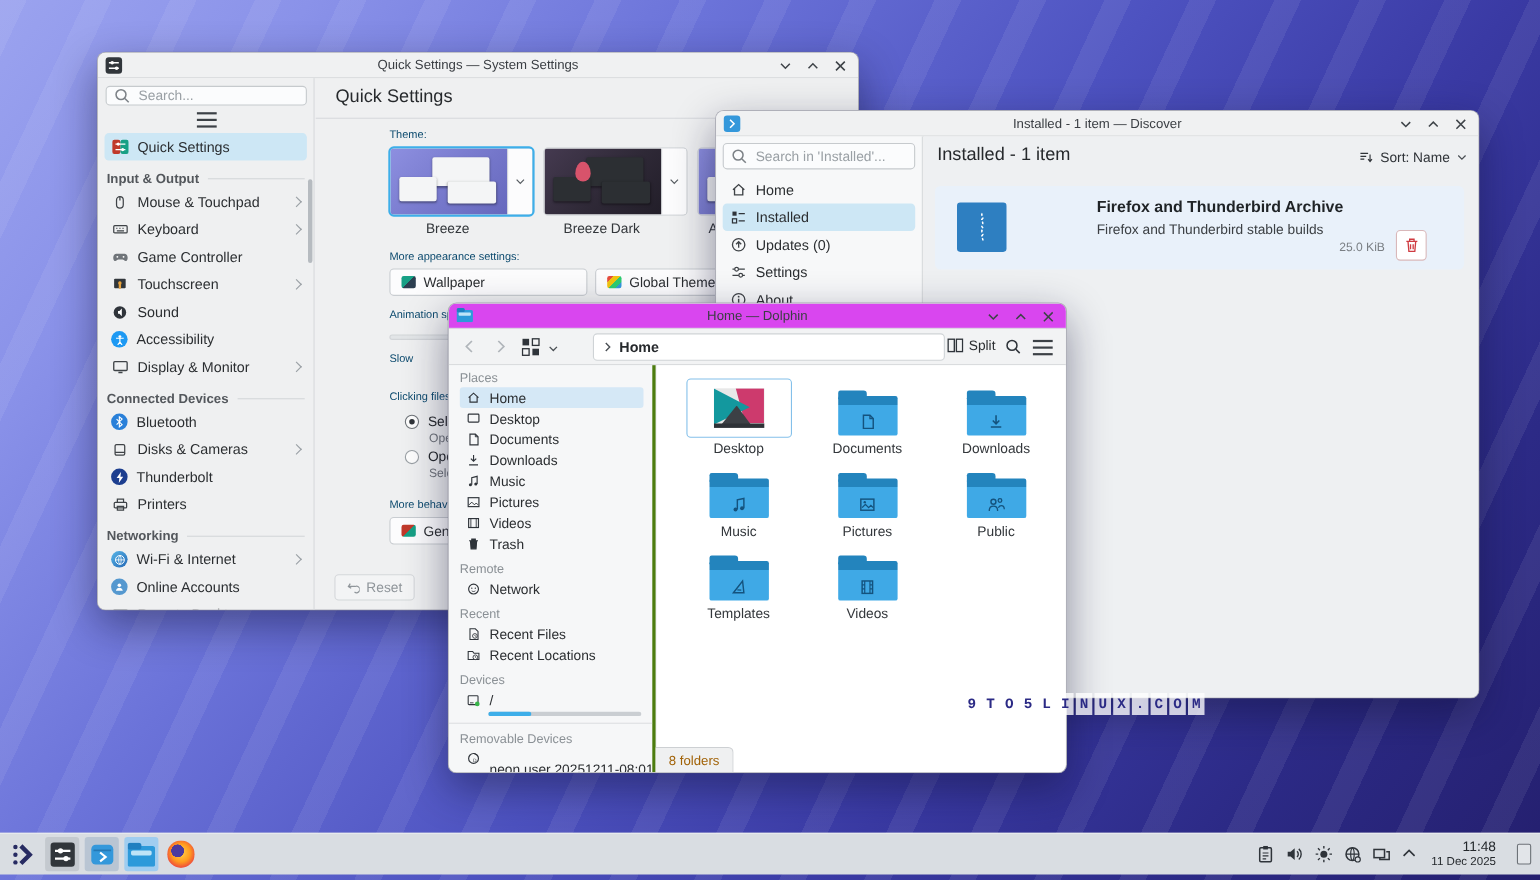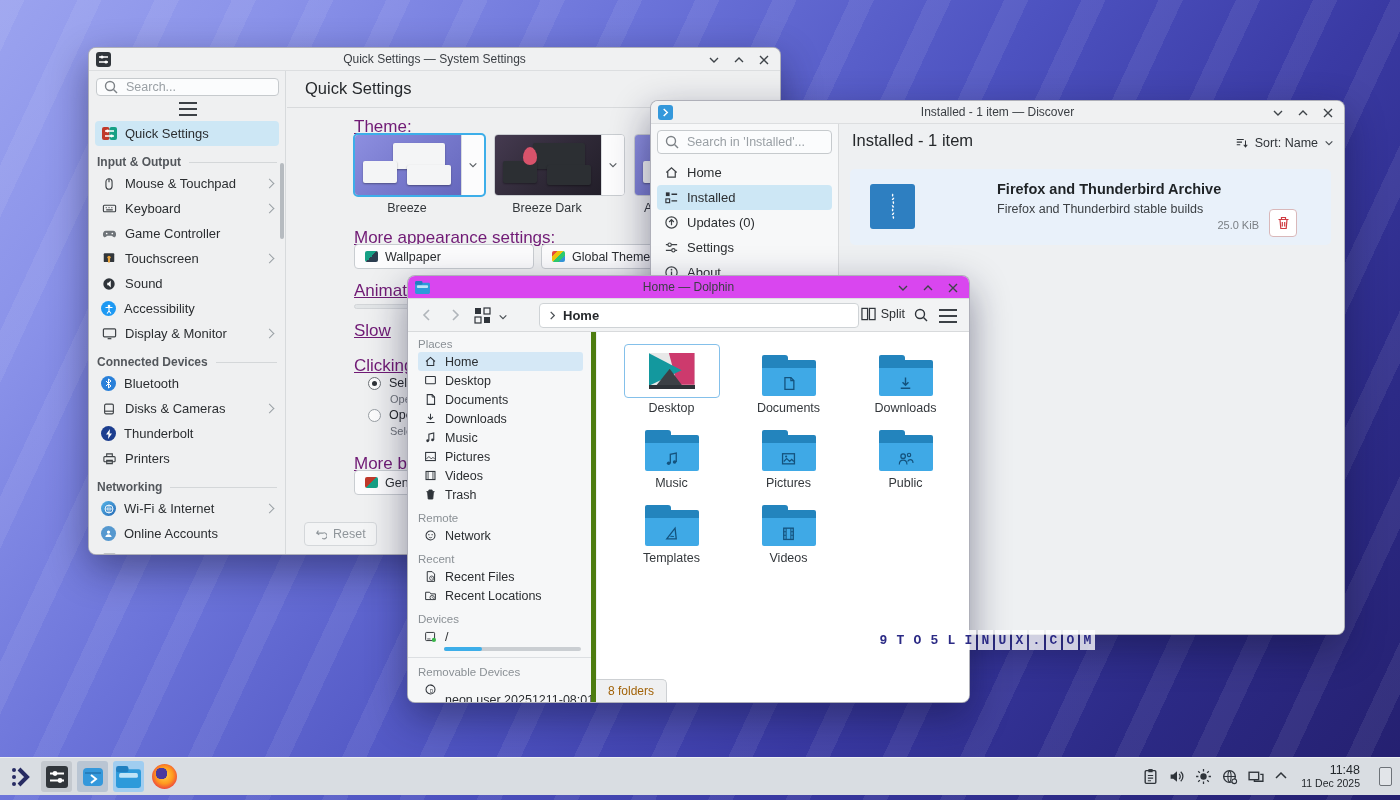--- a/index.html
+++ b/index.html
@@ -41,21 +41,21 @@
   .row{height:25px;display:flex;align-items:center;gap:8px;padding:0 6px;border-radius:4px;font-size:13px;color:#2b2e31;}
   .row.sel{background:#cde7f5;}
   .sechead{display:flex;align-items:center;gap:8px;margin:9px 2px 2px 2px;font-size:12px;font-weight:bold;color:#53575c;}
   .sechead .ln{flex:1;height:1px;background:#d4d7d9;}
   .chev{width:7px;height:7px;border-right:1.6px solid #9aa0a5;border-top:1.6px solid #9aa0a5;
         transform:rotate(45deg);margin-left:auto;flex:none;}
   .ss-scroll{position:absolute;right:1px;top:92px;width:4px;height:76px;background:#b6bbc0;border-radius:2px;}
   .ss-main{position:absolute;left:198px;top:23px;right:0;bottom:0;}
   .ss-h1{position:absolute;left:18px;top:8px;font-size:16.5px;color:#26292c;}
   .ss-div{position:absolute;left:0;right:0;top:36px;height:1px;background:#d8dadc;}
-  .lbl{font-size:17px;color:#701a75;text-decoration:underline;}
+  .lbl{font-size:10px;color:#0c4a6e;}
   .themecard{position:absolute;display:flex;border:1px solid #c9cdd1;border-radius:4px;overflow:hidden;background:#fff;}
   .themecard.sel{outline:2px solid #3daee9;outline-offset:-1px;}
   .tprev{width:106px;height:60px;position:relative;}
   .tdrop{width:23px;height:60px;background:#fcfcfd;border-left:1px solid #d9dcde;display:flex;align-items:center;justify-content:center;}
   .prev-light{background:linear-gradient(135deg,#8d8fe0 0%,#7a7ccf 45%,#6668bd 100%);}
   .prev-dark{background:linear-gradient(135deg,#453a50 0%,#2f2937 55%,#221e29 100%);}
   .miniwin{position:absolute;background:#f4f5f6;border-radius:2px;box-shadow:0 1px 2px rgba(0,0,0,.35);}
   .miniwin.dark{background:#2c2f33;}
   .tname{position:absolute;font-size:12.5px;color:#33373b;}
   .btn{display:inline-flex;align-items:center;gap:7px;height:25px;padding:0 10px;background:#fcfcfd;
@@ -85,21 +85,21 @@
   .trashbtn{position:absolute;right:34px;top:40px;width:28px;height:28px;background:#fff;border:1px solid #d9b8ba;
             border-radius:4px;display:flex;align-items:center;justify-content:center;}
 
   
   .dp{left:407px;top:275px;width:563px;height:428px;}
   .dp .tbar{background:#d946ef;}
   .dp-tool{position:absolute;left:0;right:0;top:23px;height:33px;background:#f2f3f4;border-bottom:1px solid #d8dadc;}
   .crumb{position:absolute;left:131px;right:110px;top:4px;height:25px;background:#fff;border:1px solid #cfd3d6;
          border-radius:4px;display:flex;align-items:center;padding:0 8px;gap:6px;font-size:13px;}
   .crumb b{font-weight:bold;color:#26292c;}
-  .dp-side{position:absolute;left:0;top:56px;bottom:0;width:188px;background:#f6f7f8;border-right:5px solid #4d7c0f;
+  .dp-side{position:absolute;left:0;top:56px;bottom:0;width:188px;background:#f6f7f8;border-right:3px solid #4d7c0f;
            padding:6px 8px 0 10px;overflow:hidden;font-size:12.5px;}
   .prow{height:19px;display:flex;align-items:center;gap:7px;color:#2b2e31;padding:0 4px;border-radius:3px;}
   .prow.sel{background:#d5e8f6;}
   .phead{font-size:11.5px;color:#8a9095;margin:8px 0 2px 0;}
   .pbar{height:4px;border-radius:2px;background:#caced2;margin:1px 2px 0 26px;position:relative;}
   .pbar::after{content:"";position:absolute;left:0;top:0;bottom:0;width:28%;background:#3daee9;border-radius:2px;}
   .dp-bottom-div{height:1px;background:#dcdfe2;margin:6px -8px 0 -10px;}
   .dp-main{position:absolute;left:189px;top:56px;right:0;bottom:0;background:#fff;}
   .grid{position:absolute;left:16px;top:8px;display:grid;grid-template-columns:repeat(3,117px);grid-auto-rows:75px;}
   .fitem{display:flex;flex-direction:column;align-items:center;padding-top:4px;font-size:12.5px;color:#33373b;}

